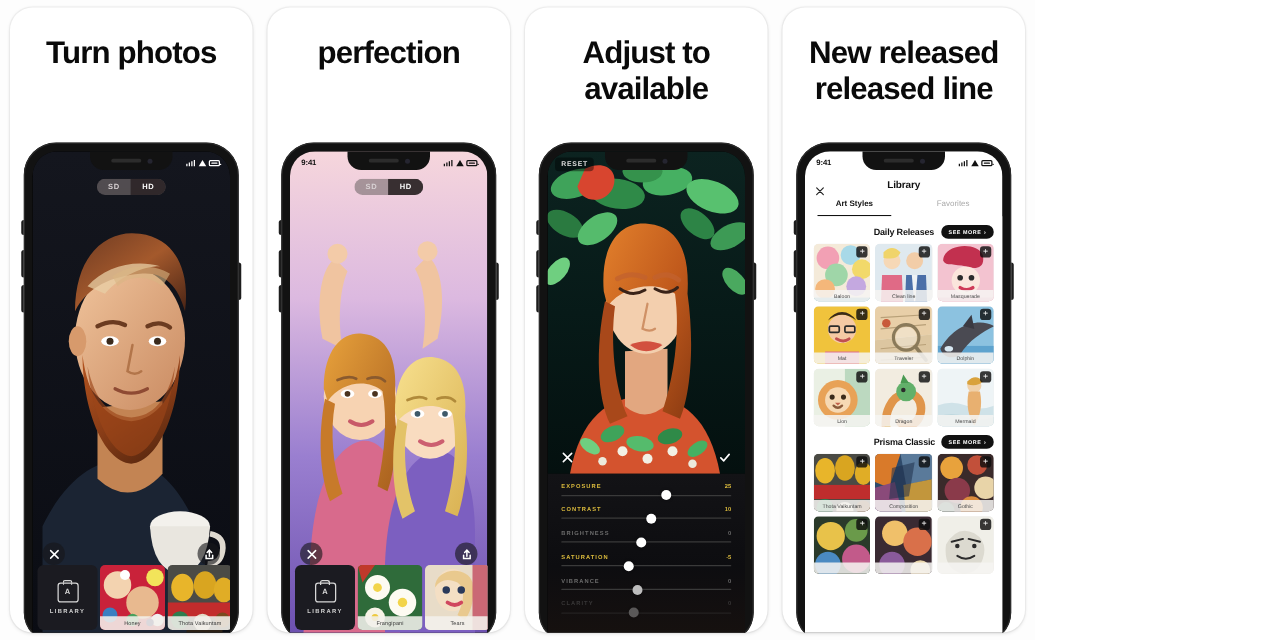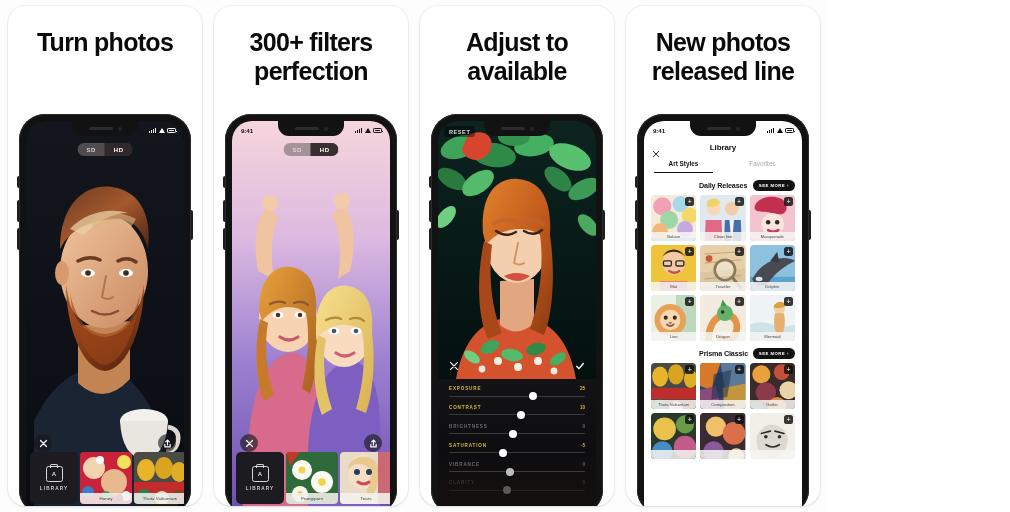--- a/index.html
+++ b/index.html
@@ -360,21 +360,20 @@
           </div>
 
         </div>
 
       </div>
     </div>
   </div>
 
   <div class="card">
     <div class="headline">
-      <div>300+ filters</div>
       <div>perfection</div>
     </div>
 
     <div class="phone">
       <div class="btn-sil"></div>
       <div class="btn-vu"></div>
       <div class="btn-vd"></div>
       <div class="btn-pwr"></div>
 
       <div class="screen">
@@ -651,21 +650,21 @@
               </div>
           </div>
         </div>
 
       </div>
     </div>
   </div>
 
   <div class="card">
     <div class="headline">
-      <div>New photos</div>
+      <div>New released</div>
       <div>released line</div>
     </div>
 
     <div class="phone">
       <div class="btn-sil"></div>
       <div class="btn-vu"></div>
       <div class="btn-vd"></div>
       <div class="btn-pwr"></div>
 
       <div class="screen">

